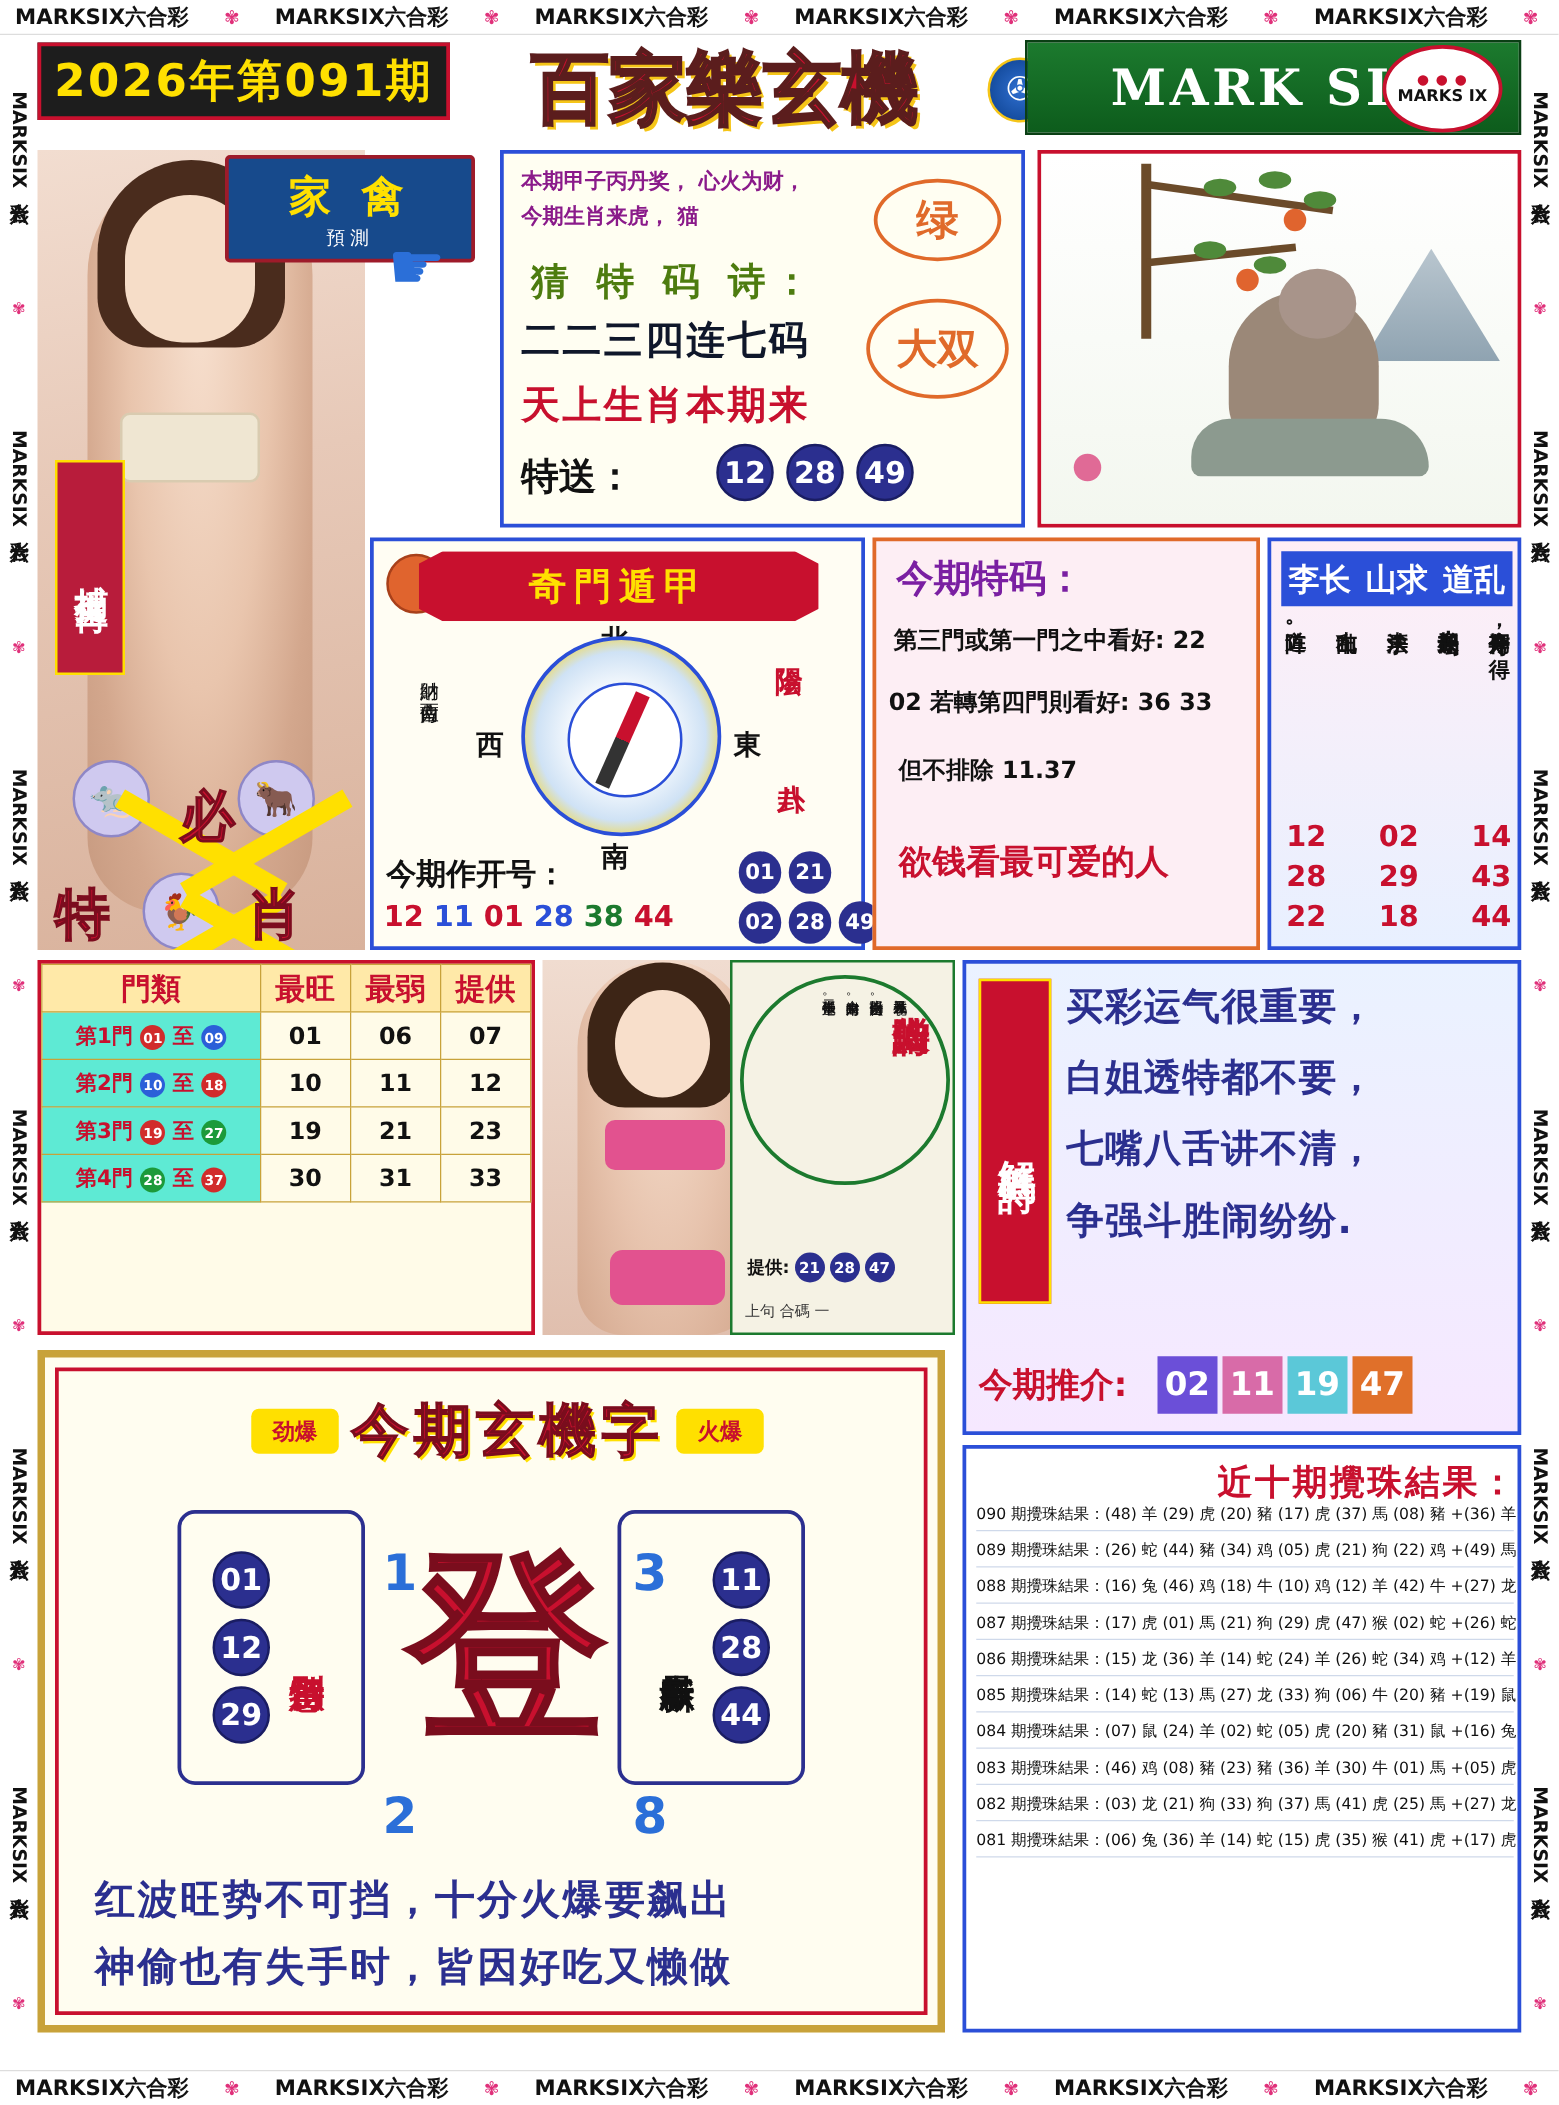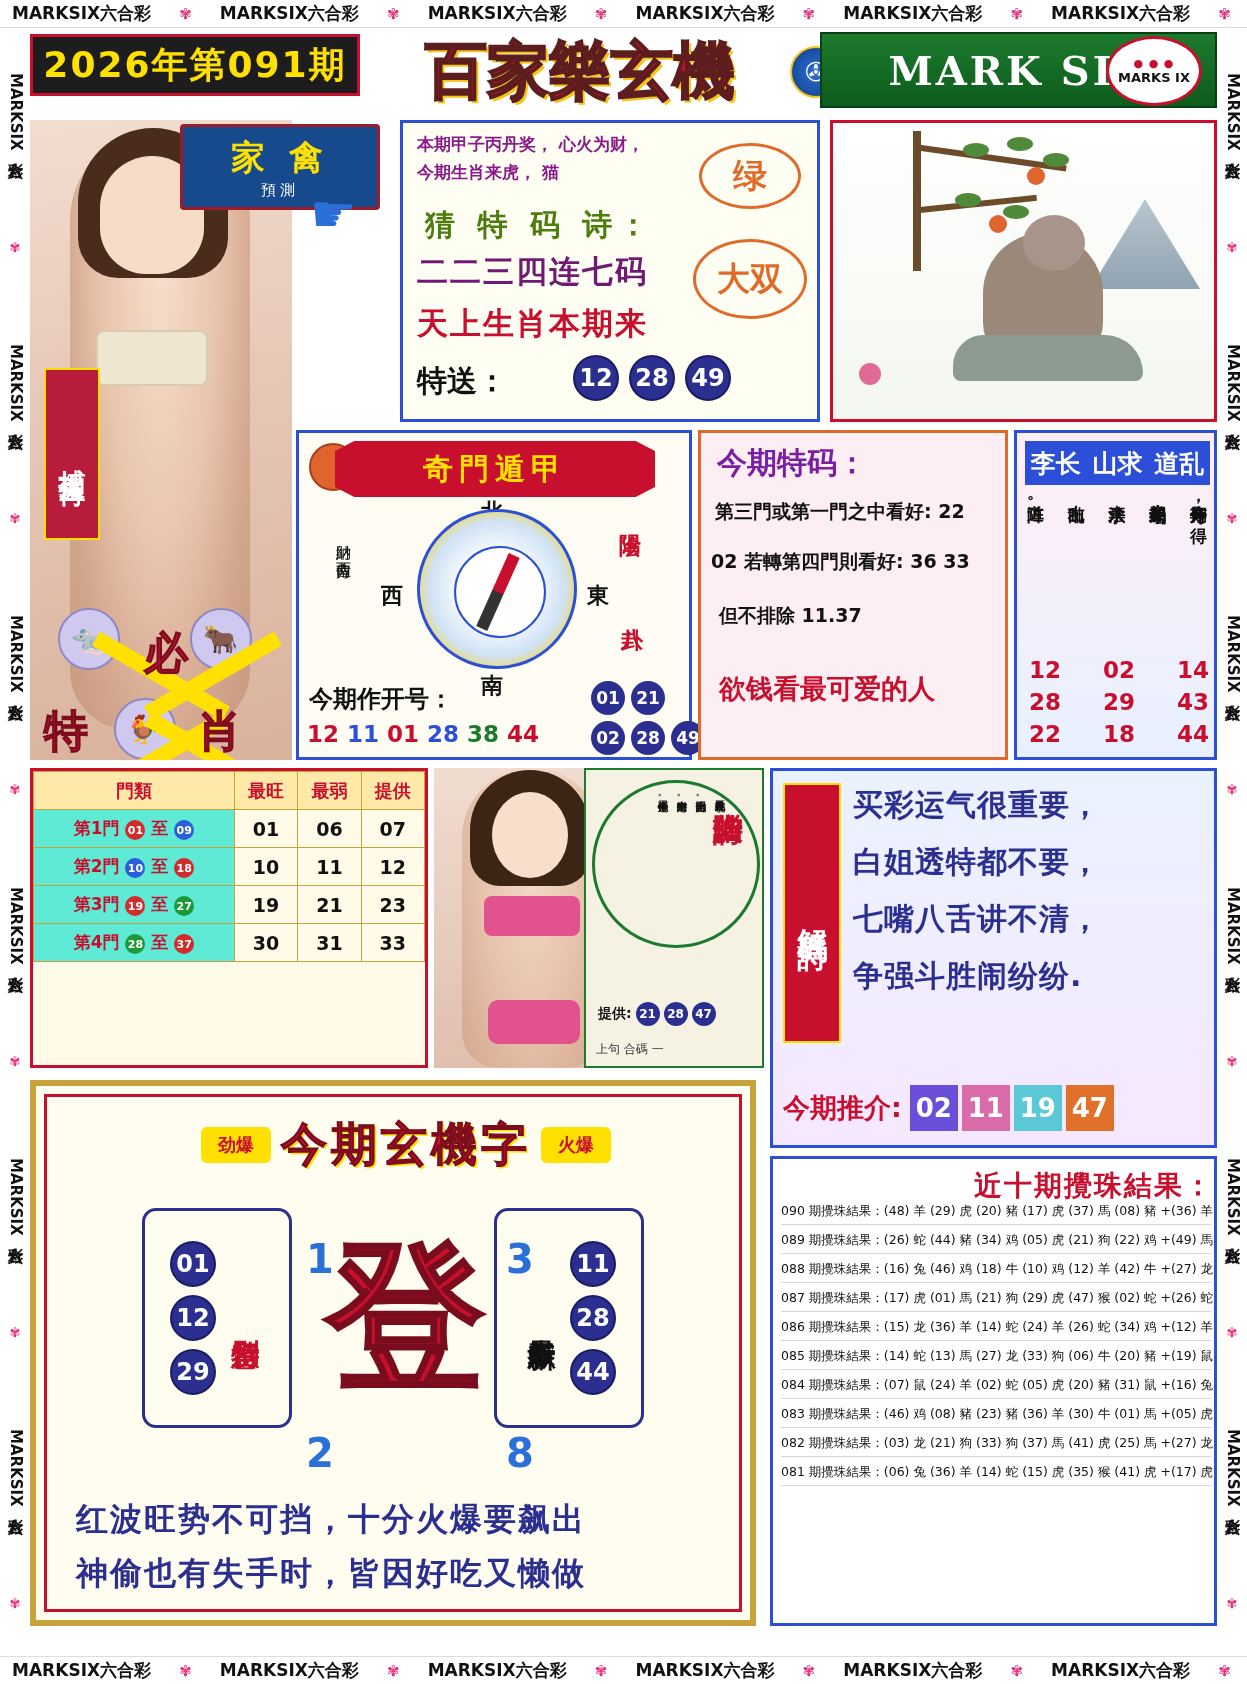--- a/index.html
+++ b/index.html
@@ -187,21 +187,21 @@
   }
 
   
   .poem {
     position:absolute; left: 370px; top: 92px; width: 420px; height: 302px;
     background: #fffef2; border: 3px solid #2b4fd8;
   }
   .poem .l1 { position:absolute; left: 14px; top: 10px; font-size: 17px; color:#8a1a8a; font-weight:bold;}
   .poem .l2 { position:absolute; left: 14px; top: 38px; font-size: 17px; color:#8a1a8a; font-weight:bold;}
   .poem .l3 { position:absolute; left: 22px; top: 82px; font-size: 30px; color:#4d7c0f; font-weight:bold; letter-spacing:6px;}
-  .poem .l4 { position:absolute; left: 14px; top: 128px; font-size: 31px; color:#701a75; font-weight:bold; letter-spacing:2px;}
+  .poem .l4 { position:absolute; left: 14px; top: 128px; font-size: 31px; color:#0f172a; font-weight:bold; letter-spacing:2px;}
   .poem .l5 { position:absolute; left: 14px; top: 180px; font-size: 31px; color:#c8102e; font-weight:bold; letter-spacing:2px;}
   .poem .l6 { position:absolute; left: 14px; top: 238px; font-size: 30px; color:#111; font-weight:bold;}
   .poem .oval1 {
     position:absolute; left: 296px; top: 20px; width: 102px; height: 66px;
     border: 3px solid #e06a2a; border-radius: 50%;
     color: #e06a2a; font-size: 34px; font-weight:bold;
     display:flex; align-items:center; justify-content:center;
   }
   .poem .oval2 {
     position:absolute; left: 290px; top: 116px; width: 114px; height: 80px;
@@ -338,21 +338,21 @@
   
   .tbl {
     position:absolute; left: 0px; top: 740px; width: 398px; height: 300px;
     background: #fffbe8; border: 3px solid #c8102e;
   }
   table.gate { border-collapse: collapse; width: 100%; }
   table.gate th, table.gate td {
     border: 1px solid #c8a23a; font-size: 19px; text-align:center; height: 38px;
     font-weight: bold;
   }
-  table.gate th { background: #ffe9a8; color:#c8102e; font-size: 18px;}
+  table.gate th { background: #ffe9a8; color:#c8102e; font-size: 24px;}
   table.gate td.lbl { background:#5eead4; color:#c8102e; font-size: 17px; white-space: nowrap;}
   table.gate td { background:#fffbe8; color:#111; }
   .minib {
     display:inline-flex; align-items:center; justify-content:center;
     width: 20px; height: 20px; border-radius:50%; color:#fff; font-size: 11px;
     font-weight:bold;
   }
   .mb-red { background:#d12b2b; }
   .mb-blue { background:#2b5fd8; }
   .mb-green { background:#1c9a3a; }
@@ -413,21 +413,21 @@
     background: #c8102e; border: 2px solid #ffe000;
     color:#fff; font-size: 30px; font-weight:bold;
     writing-mode: vertical-rl; text-orientation: upright;
     display:flex; align-items:center; justify-content:center; letter-spacing: 6px;
   }
   .jiema .lines { position:absolute; left: 80px; top: 14px; width: 356px; }
   .jiema .lines div { font-size: 30px; color:#2b2f8f; font-weight:bold; margin-bottom: 16px; letter-spacing:1px;}
   .jiema .reco {
     position:absolute; left: 10px; bottom: 14px; display:flex; align-items:center; gap: 4px;
   }
-  .jiema .reco .lab { font-size: 27px; color:#c8102e; font-weight:bold; margin-right: 4px;}
+  .jiema .reco .lab { font-size: 27px; color:#c8102e; font-weight:bold; margin-right: 20px;}
   .jiema .reco .cell {
     width: 48px; height: 46px; display:flex; align-items:center; justify-content:center;
     color:#fff; font-size: 26px; font-weight:bold;
   }
 
   
   .results {
     position:absolute; left: 740px; top: 1128px; width: 447px; height: 470px;
     background: #fff; border: 3px solid #2b4fd8;
   }

